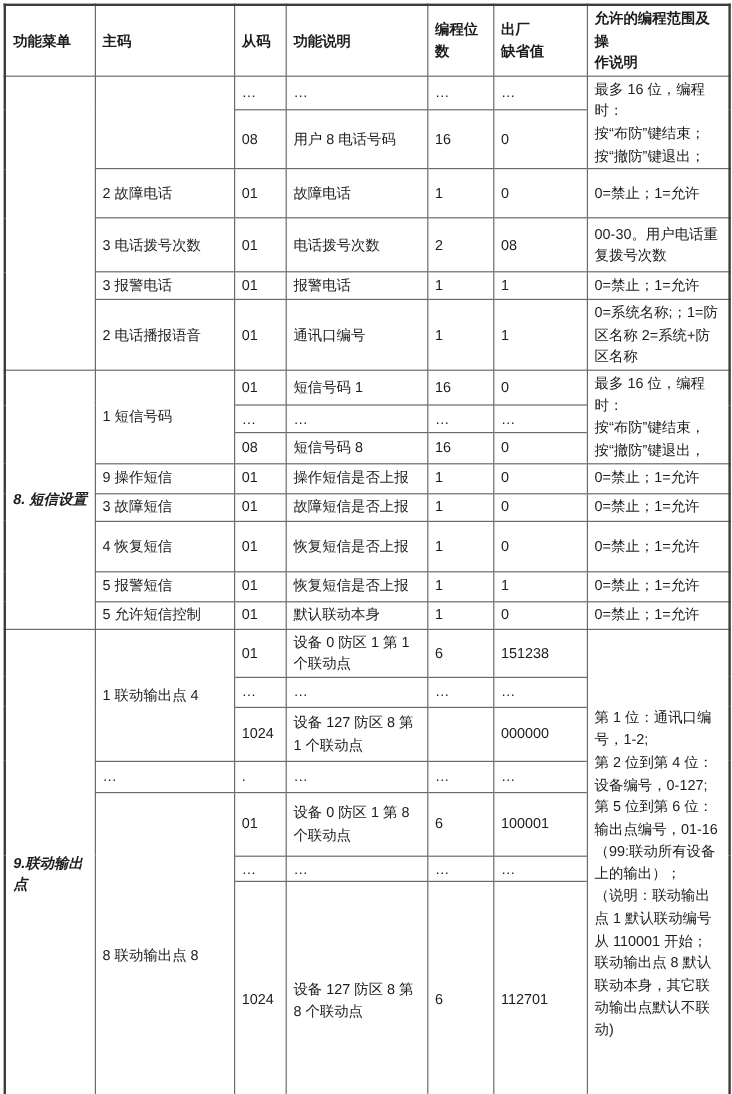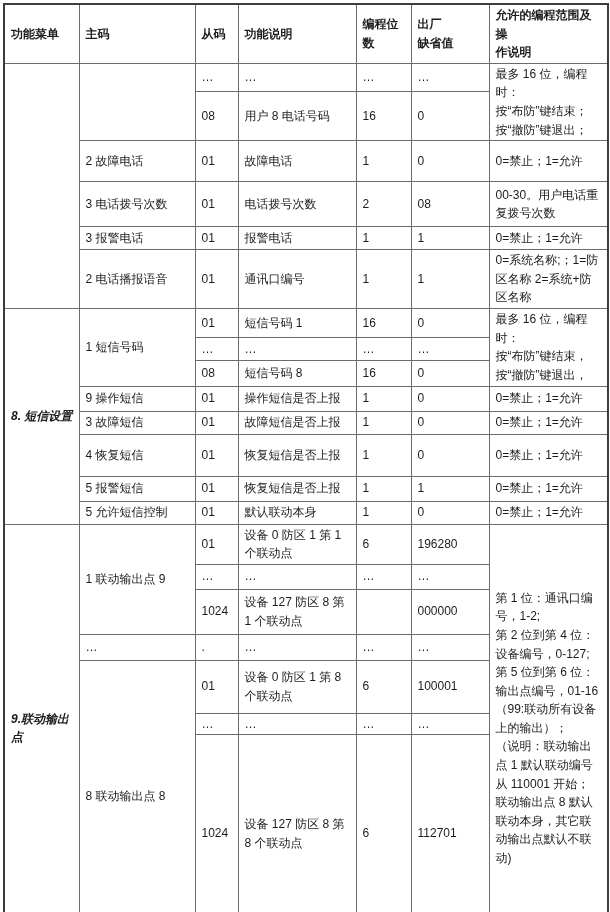--- a/index.html
+++ b/index.html
@@ -164,25 +164,25 @@
       <td>5 允许短信控制</td>
       <td>01</td>
       <td>默认联动本身</td>
       <td>1</td>
       <td>0</td>
       <td>0=禁止；1=允许</td>
     </tr>
 
     <tr style="height:38px">
       <td class="menu-cell" rowspan="7">9.联动输出点</td>
-      <td rowspan="3">1 联动输出点 9</td>
+      <td rowspan="3">1 联动输出点 4</td>
       <td>01</td>
       <td>设备 0 防区 1 第 1 个联动点</td>
       <td>6</td>
-      <td>196280</td>
+      <td>151238</td>
       <td rowspan="7">第 1 位：通讯口编号，1-2;
 第 2 位到第 4 位：设备编号，0-127;
 第 5 位到第 6 位：输出点编号，01-16
 （99:联动所有设备上的输出）；
 （说明：联动输出点 1 默认联动编号从 110001 开始；联动输出点 8 默认联动本身，其它联动输出点默认不联动)</td>
     </tr>
     <tr style="height:25px">
       <td>…</td>
       <td>…</td>
       <td>…</td>

